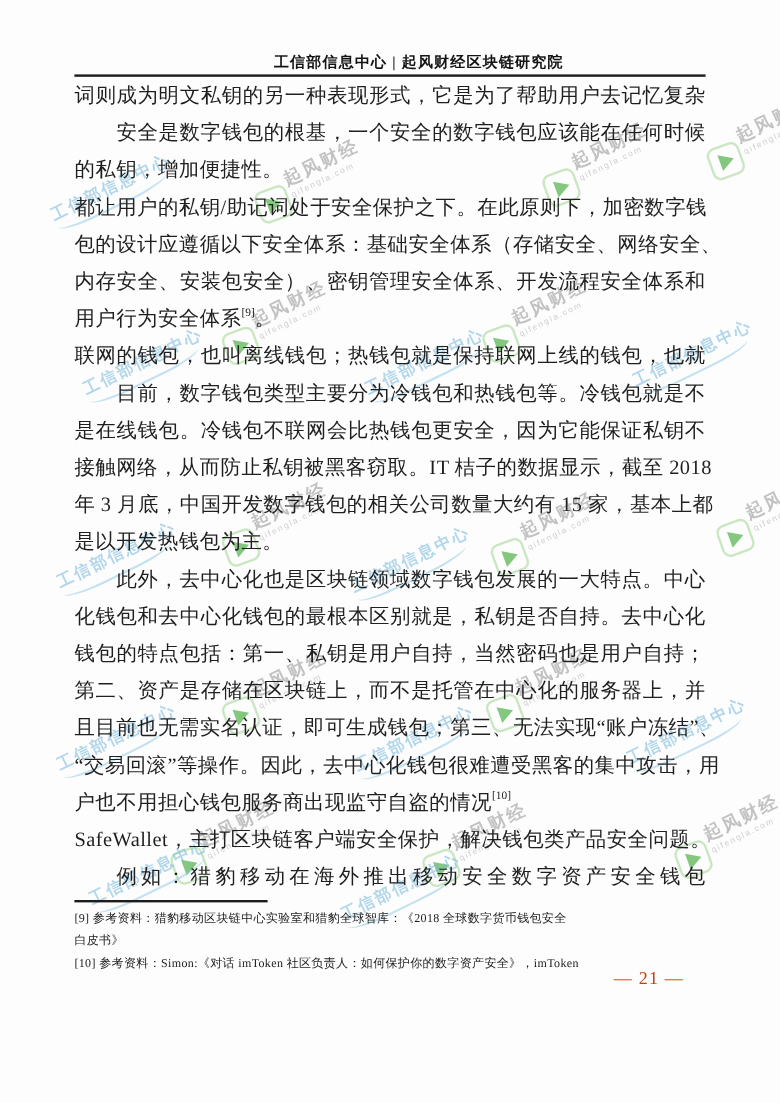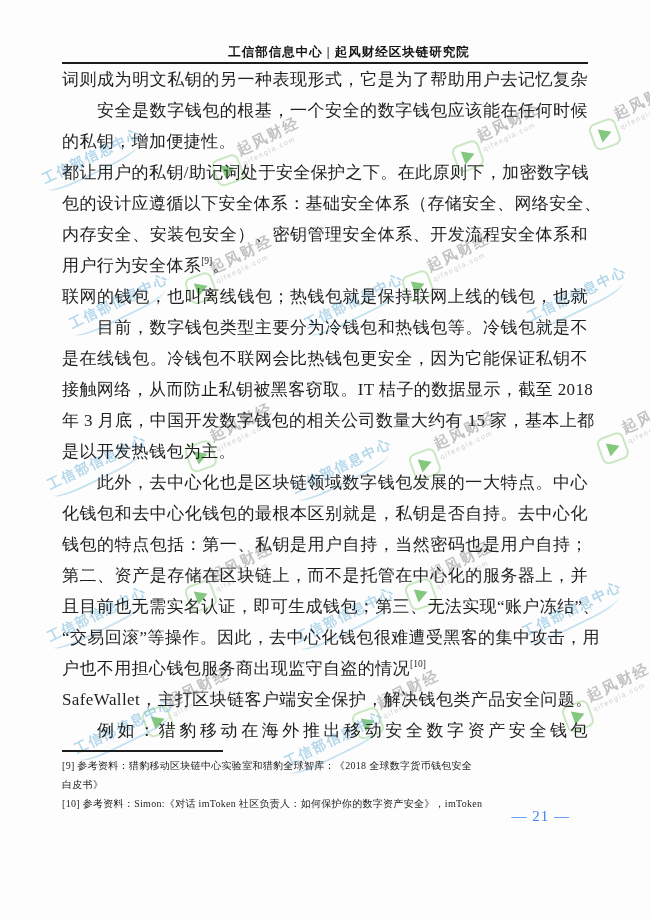--- a/index.html
+++ b/index.html
@@ -48,21 +48,21 @@
     white-space:nowrap;overflow:visible;text-align:left;
   }
   .bline.j{text-align:justify;text-align-last:justify;}
   .bline.ind{padding-left:35px;}
   .fnref{font-size:9.5px;letter-spacing:0;vertical-align:top;line-height:1;position:relative;top:7px;}
   
   .fn-rule{position:absolute;top:750px;left:62px;width:161px;height:2px;background:#1c1c1c;z-index:2;}
   .footnotes{position:absolute;top:756px;left:62px;width:526px;z-index:2;}
   .fn-line{height:19px;line-height:19px;font-size:10px;letter-spacing:0.3px;white-space:nowrap;color:#1c1c1c;}
   
-  .page-number{position:absolute;top:808px;right:80px;z-index:2;font-size:15px;letter-spacing:1px;color:#3b82f6;}
+  .page-number{position:absolute;top:808px;right:80px;z-index:2;font-size:15px;letter-spacing:1px;color:#c2410c;}
 </style>
 </head>
 <body>
 
 <div class="page">
 
   <div class="wm-layer">
       <div class="wm" style="left: 209px; top: 135px;">
         <span class="wm-qf-logo"></span>
         <span class="wm-qf-body">

